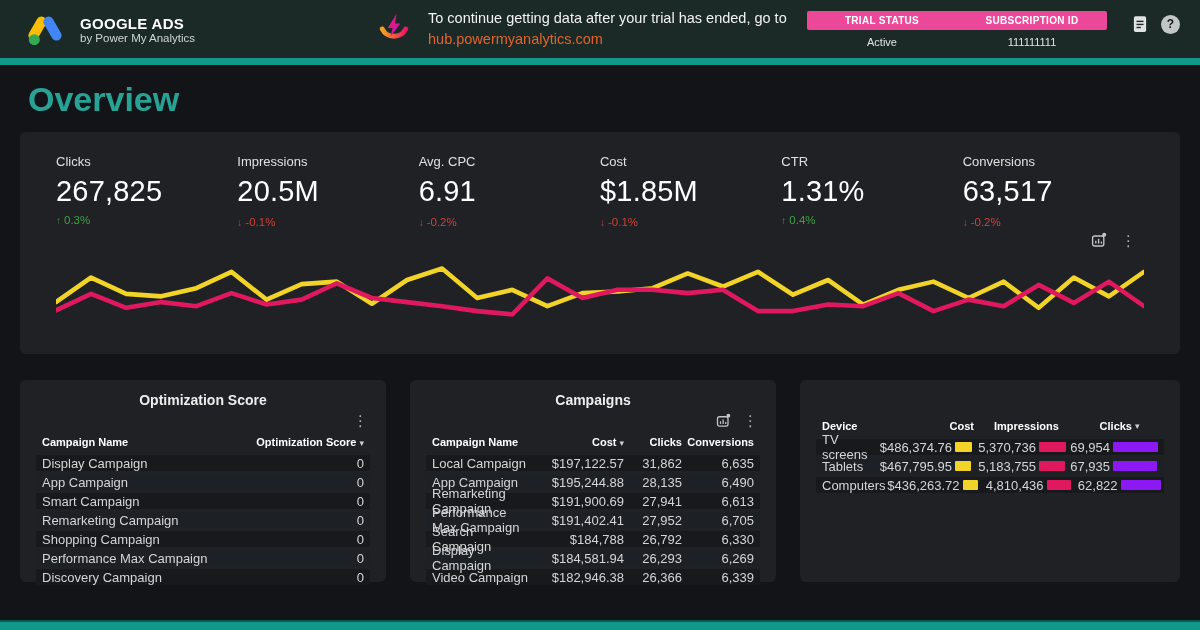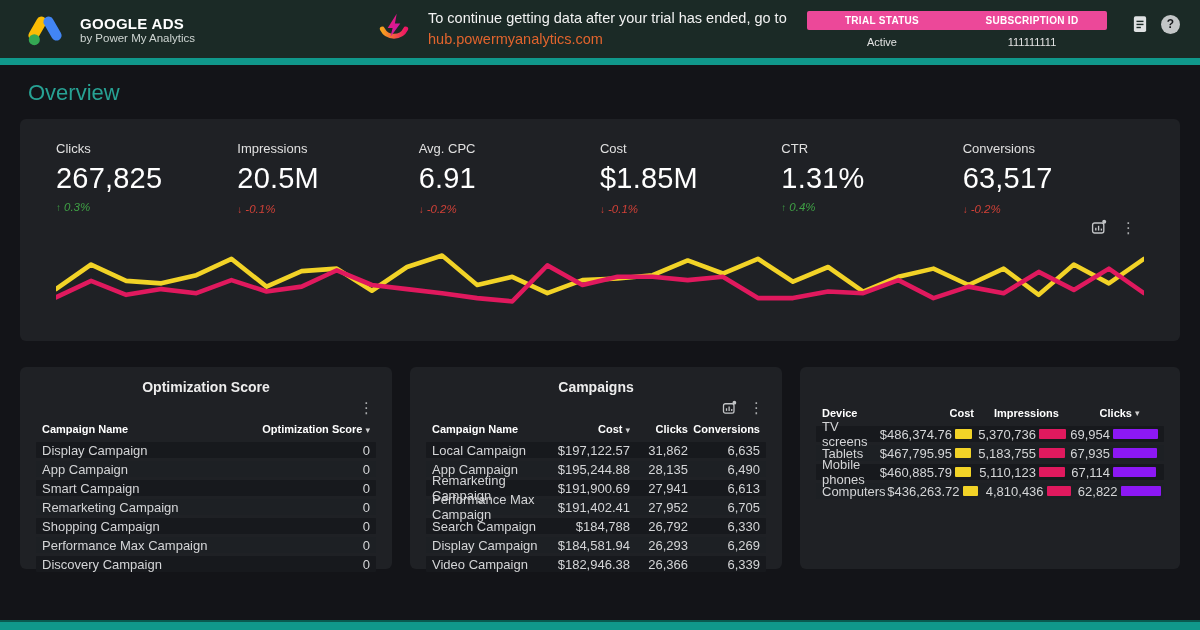--- a/index.html
+++ b/index.html
@@ -18,36 +18,36 @@
   .status-labels { background:#ec4899; border-radius:2px; display:grid; grid-template-columns:1fr 1fr; padding:4px 0; }
   .status-labels span { font-size:10px; font-weight:bold; color:#fff; text-align:center; letter-spacing:.3px; }
   .status-values { display:grid; grid-template-columns:1fr 1fr; padding-top:6px; }
   .status-values span { font-size:11px; color:#e3e3e3; text-align:center; }
   .header-icons { display:flex; align-items:center; gap:14px; margin-top:-10px; }
   .help-circle { width:19px; height:19px; border-radius:50%; background:#c3c6c7; color:#16181b; font-size:12px; font-weight:bold; display:flex; align-items:center; justify-content:center; cursor:pointer; }
   .teal-bar { height:7px; background:#10988b; }
 
   
   main { padding:0 20px; }
-  h1 { font-size:22px; font-weight:400; color:#27a294; margin:15px 0 13px 8px; }
+  h1 { font-size:34px; font-weight:700; color:#27a294; margin:15px 0 13px 8px; }
 
   .overview-card { background:#1f2125; border-radius:6px; padding:22px 36px 12px; height:222px; }
   .kpi-row { display:grid; grid-template-columns:repeat(6,1fr); }
   .kpi-label { font-size:13px; color:#e0e0e0; margin-bottom:6px; }
   .kpi-value { font-size:29px; color:#ffffff; letter-spacing:.2px; }
-  .kpi-change { font-size:11.5px; margin-top:6px;font-style:italic; }
+  .kpi-change { font-size:11.5px; margin-top:6px; }
   .kpi.up .kpi-change { color:#3fa045; }
   .kpi.down .kpi-change { color:#cf4037;margin-top:8px; }
   .kpi-change .arrow { font-size:10px; margin-right:3px; }
   .card-tools { display:flex; justify-content:flex-end; align-items:center; gap:14px; height:20px; margin:2px 8px 4px 0; }
   .kebab { color:#a9abad; font-size:15px; line-height:1; cursor:pointer; letter-spacing:0; }
   #trend-chart { display:block; width:100%; height:88px; }
 
   
-  .tables { display:flex; gap:18px; margin-top:26px; }
+  .tables { display:flex; gap:24px; margin-top:26px; }
   .tcard { background:#1f2125; border-radius:6px; height:202px; padding:12px 16px 0; }
   .tcard-1 { width:372px; } .tcard-2 { width:372px; } .tcard-3 { width:380px; }
   .tcard-title { text-align:center; font-size:14px; font-weight:bold; color:#ededed; }
   .tcard-tools { display:flex; justify-content:flex-end; align-items:center; gap:12px; height:20px; margin:2px 2px 2px 0; }
   .trow { display:flex; align-items:center; font-size:13px; color:#d4d5d7; height:16px; margin-bottom:3px; padding:0 6px; }
   .thead-row { font-weight:bold; color:#fff; font-size:11px; background:none; height:20px; }
   .rows .trow { background:#17191d; border-radius:1px; }
   .rows .trow:nth-child(even) { background:#1d2024; }
   .caret { font-size:9px; margin-left:3px; color:#cfcfcf; }
   .th-sort { cursor:pointer; }
@@ -365,41 +365,20 @@
               </span>
             </span>
             <span class="c-num">
               <span class="val v-clk">67,935</span>
               <span class="barbox bb-clk">
                 <i class="bar bar-purple" style="width: 97%;"></i>
               </span>
             </span>
           </div>
           <div class="trow">
-            <span class="c-dev">Mobile phones</span>
-            <span class="c-num">
-              <span class="val v-cost">$460,885.79</span>
-              <span class="barbox bb-cost">
-                <i class="bar bar-yellow" style="width: 95%;"></i>
-              </span>
-            </span>
-            <span class="c-num">
-              <span class="val v-imp">5,110,123</span>
-              <span class="barbox bb-imp">
-                <i class="bar bar-pink" style="width: 95%;"></i>
-              </span>
-            </span>
-            <span class="c-num">
-              <span class="val v-clk">67,114</span>
-              <span class="barbox bb-clk">
-                <i class="bar bar-purple" style="width: 96%;"></i>
-              </span>
-            </span>
-          </div>
-          <div class="trow">
             <span class="c-dev">Computers</span>
             <span class="c-num">
               <span class="val v-cost">$436,263.72</span>
               <span class="barbox bb-cost">
                 <i class="bar bar-yellow" style="width: 90%;"></i>
               </span>
             </span>
             <span class="c-num">
               <span class="val v-imp">4,810,436</span>
               <span class="barbox bb-imp">

